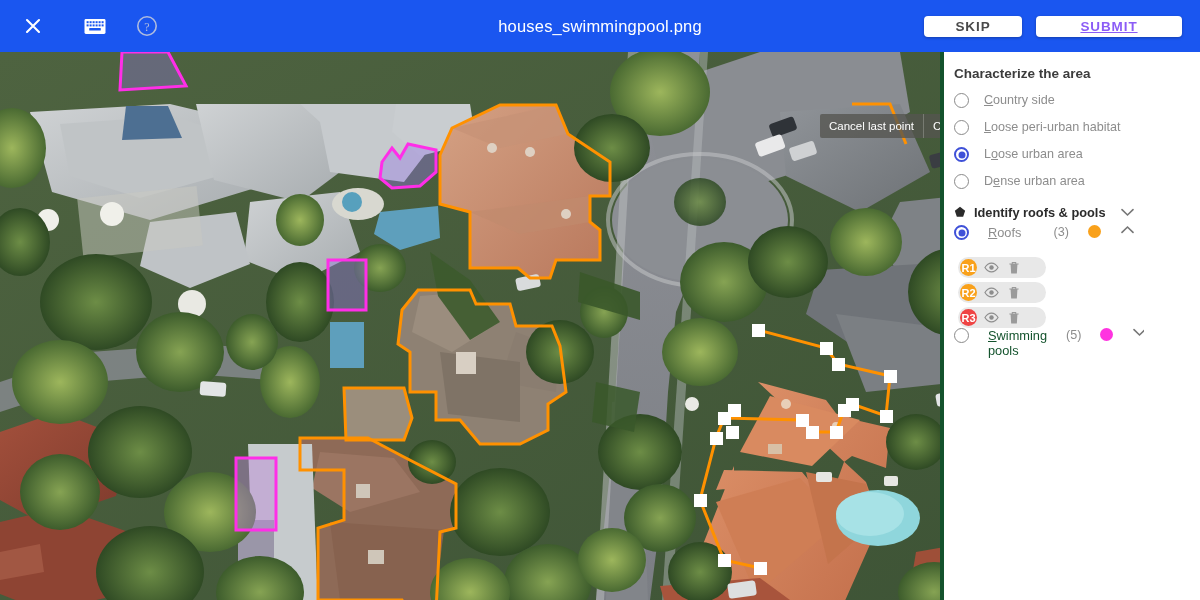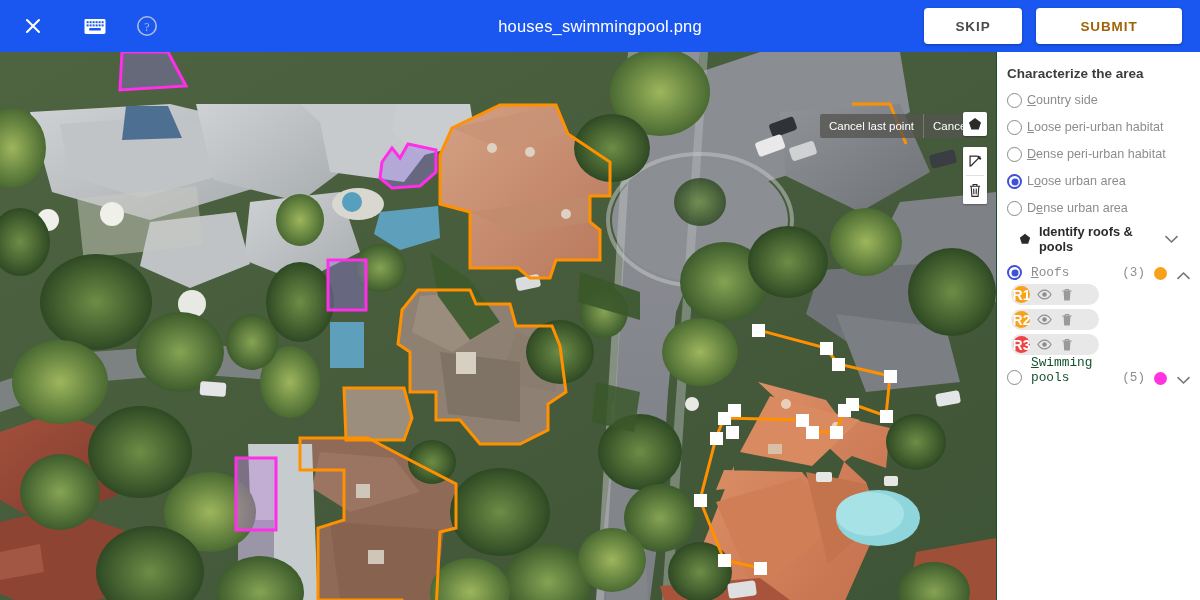--- a/index.html
+++ b/index.html
@@ -26,27 +26,27 @@
     position: absolute; left: 0; top: 0; width: 1200px; height: 52px;
     display: flex; align-items: center; justify-content: center;
     color: #ffffff; font-size: 16.5px; letter-spacing: .2px;
     pointer-events: none;
   }
   .tb-actions {
     position: absolute; right: 18px; top: 0; height: 52px;
     display: flex; align-items: center; gap: 14px;
   }
   .btn-white {
-    height: 36px; min-width: 98px; padding: 0 20px; border: none;
+    height: 21px; min-width: 98px; padding: 0 20px; border: none;
     border-radius: 4px; background: #ffffff; cursor: pointer;
     font-family: inherit; font-size: 13.5px; font-weight: bold;
     letter-spacing: .9px; box-shadow: 0 1px 3px rgba(0,0,0,.28);
   }
   .btn-skip { color: #4a4a4a; }
-  .btn-submit { color: #a16207; min-width: 146px; }
+  .btn-submit { color: #8b5cf6; min-width: 146px; text-decoration: underline; }
 
   
   .canvas-wrap {
     position: absolute; left: 0; top: 52px; width: 996px; height: 548px;
     overflow: hidden; background: #4d5a46;
   }
   .canvas-wrap svg { display: block; }
 
   
   .tool-strip {
@@ -72,74 +72,74 @@
   }
   .vtools button {
     width: 24px; height: 28px; border: none; background: #ffffff;
     cursor: pointer; display: flex; align-items: center;
     justify-content: center; padding: 0;
   }
   .vtools .divider { height: 1px; background: #e0e0e0; margin: 0 3px; }
 
   
   .sidebar {
-    position: absolute; left: 996px; top: 52px; width: 204px; height: 548px;
-    background: #ffffff; border-left: 1px solid #14532d;
+    position: absolute; left: 940px; top: 52px; width: 204px; height: 548px;
+    background: #ffffff; border-left: 4px solid #14532d;
     padding: 14px 0 0 0; overflow: hidden;
   }
   .side-title {
     font-size: 13.5px; color: #3c3c3c; font-weight: bold;
     padding: 0 10px 6px 10px;
   }
   .radio-row {
-    display: flex; align-items: center; gap: 5px; height: 27px;
+    display: flex; align-items: center; gap: 15px; height: 27px;
     padding: 0 10px; cursor: pointer;
   }
   .radio {
     width: 15px; height: 15px; border-radius: 50%;
     border: 1.6px solid #8a8a8a; flex: 0 0 auto; position: relative;
     background: #fff;
   }
   .radio.sel { border-color: #3f51d8; border-width: 2px; }
   .radio.sel::after {
     content: ""; position: absolute; left: 50%; top: 50%;
     width: 7px; height: 7px; border-radius: 50%; background: #3f51d8;
     transform: translate(-50%,-50%);
   }
   .radio-lbl { font-size: 12.6px; color: #8d8d8d; line-height: 1.15; }
   .radio-lbl .u { text-decoration: underline; }
 
   .section-head {
     display: flex; align-items: center; gap: 8px; height: 26px;
-    padding: 0 22px; margin-top: 4px; cursor: pointer;
+    padding: 0 10px; margin-top: 4px; cursor: pointer;
   }
   .section-head .lbl { font-size: 12.8px; color: #2b2b2b; font-weight: bold; flex: 1; }
 
   .layer-row {
-    display: flex; align-items: flex-end; gap: 9px; padding: 0 10px;
-    min-height: 28px; cursor: pointer; font-family: Liberation Mono, monospace;
+    display: flex; align-items: flex-start; gap: 19px; padding: 0 10px;
+    min-height: 28px; cursor: pointer;
   }
   .layer-row .name {
     font-size: 12.8px; color: #14532d; text-decoration: underline;
     text-decoration-color: transparent; flex: 1; line-height: 1.18;
   }
   .layer-row .name .u { text-decoration: underline; text-decoration-color: currentColor; }
   .layer-row.active .name { color: #8d8d8d; }
   .count { font-size: 12.6px; color: #8d8d8d; }
   .dot { width: 13px; height: 13px; border-radius: 50%; flex: 0 0 auto; }
   .chev { width: 14px; flex: 0 0 auto; display: flex; align-items: center; justify-content: center; }
 
   .chip {
     display: flex; align-items: center; gap: 7px; margin: 4px 0 0 14px;
     background: #e8e8e8; border-radius: 12px; padding: 2px 9px 2px 2px;
     width: 88px; height: 21px;
   }
   .chip .badge {
     width: 17px; height: 17px; border-radius: 50%; color: #ffffff;
-    font-size: 14px; font-weight: bold; display: flex;
+    font-size: 11px; font-weight: bold; display: flex;
     align-items: center; justify-content: center; flex: 0 0 auto;
   }
   .chip button {
     border: none; background: transparent; padding: 0; cursor: pointer;
     display: flex; align-items: center; justify-content: center;
     width: 15px; height: 15px;
   }
   .sp-name { font-size: 12.8px; color: #8d8d8d; line-height: 1.18; width: 74px; }
 </style>
 </head>
@@ -432,24 +432,20 @@
     <div id="radio-list">
         <div class="radio-row">
           <div class="radio"></div>
           <div class="radio-lbl"><span class="u">C</span>ountry side</div>
         </div>
         <div class="radio-row">
           <div class="radio"></div>
           <div class="radio-lbl"><span class="u">L</span>oose peri-urban habitat</div>
         </div>
         <div class="radio-row">
-          <div class="radio"></div>
-          <div class="radio-lbl"><span class="u">D</span>ense peri-urban habitat</div>
-        </div>
-        <div class="radio-row">
           <div class="radio sel"></div>
           <div class="radio-lbl">L<span class="u">o</span>ose urban area</div>
         </div>
         <div class="radio-row">
           <div class="radio"></div>
           <div class="radio-lbl">D<span class="u">e</span>nse urban area</div>
         </div>
       </div>
 
     <div class="section-head">

